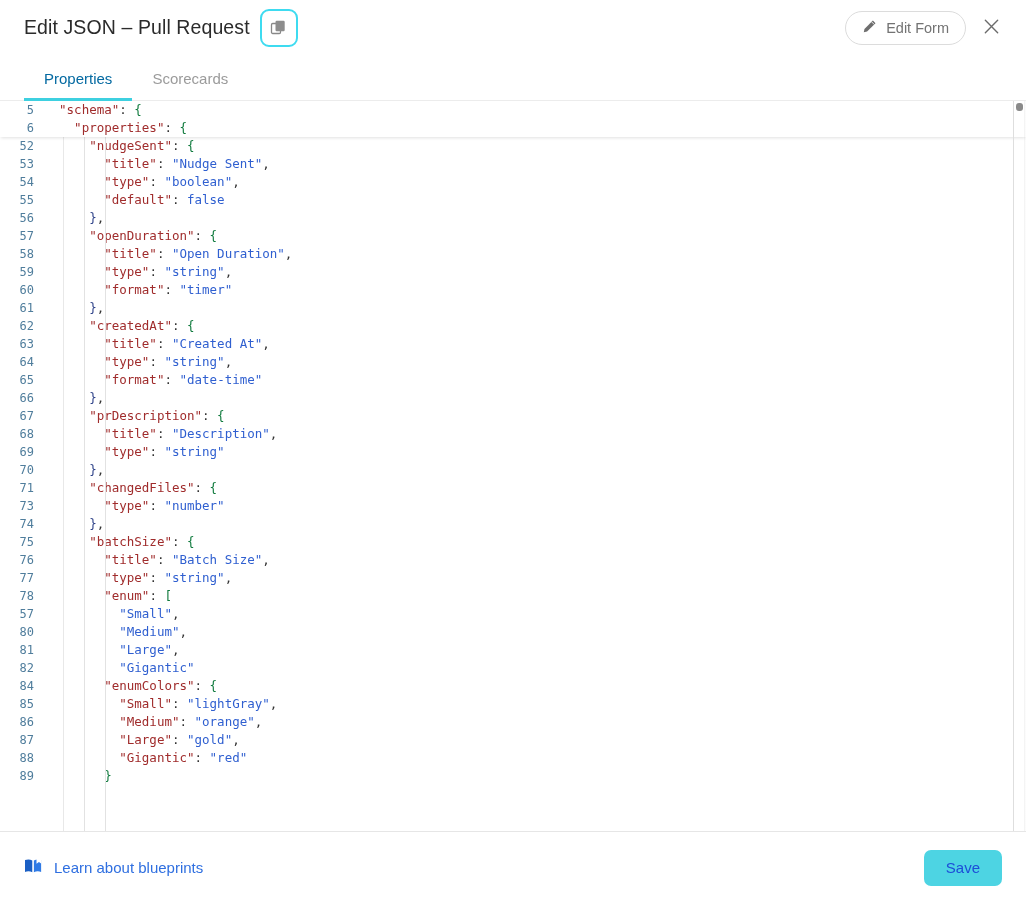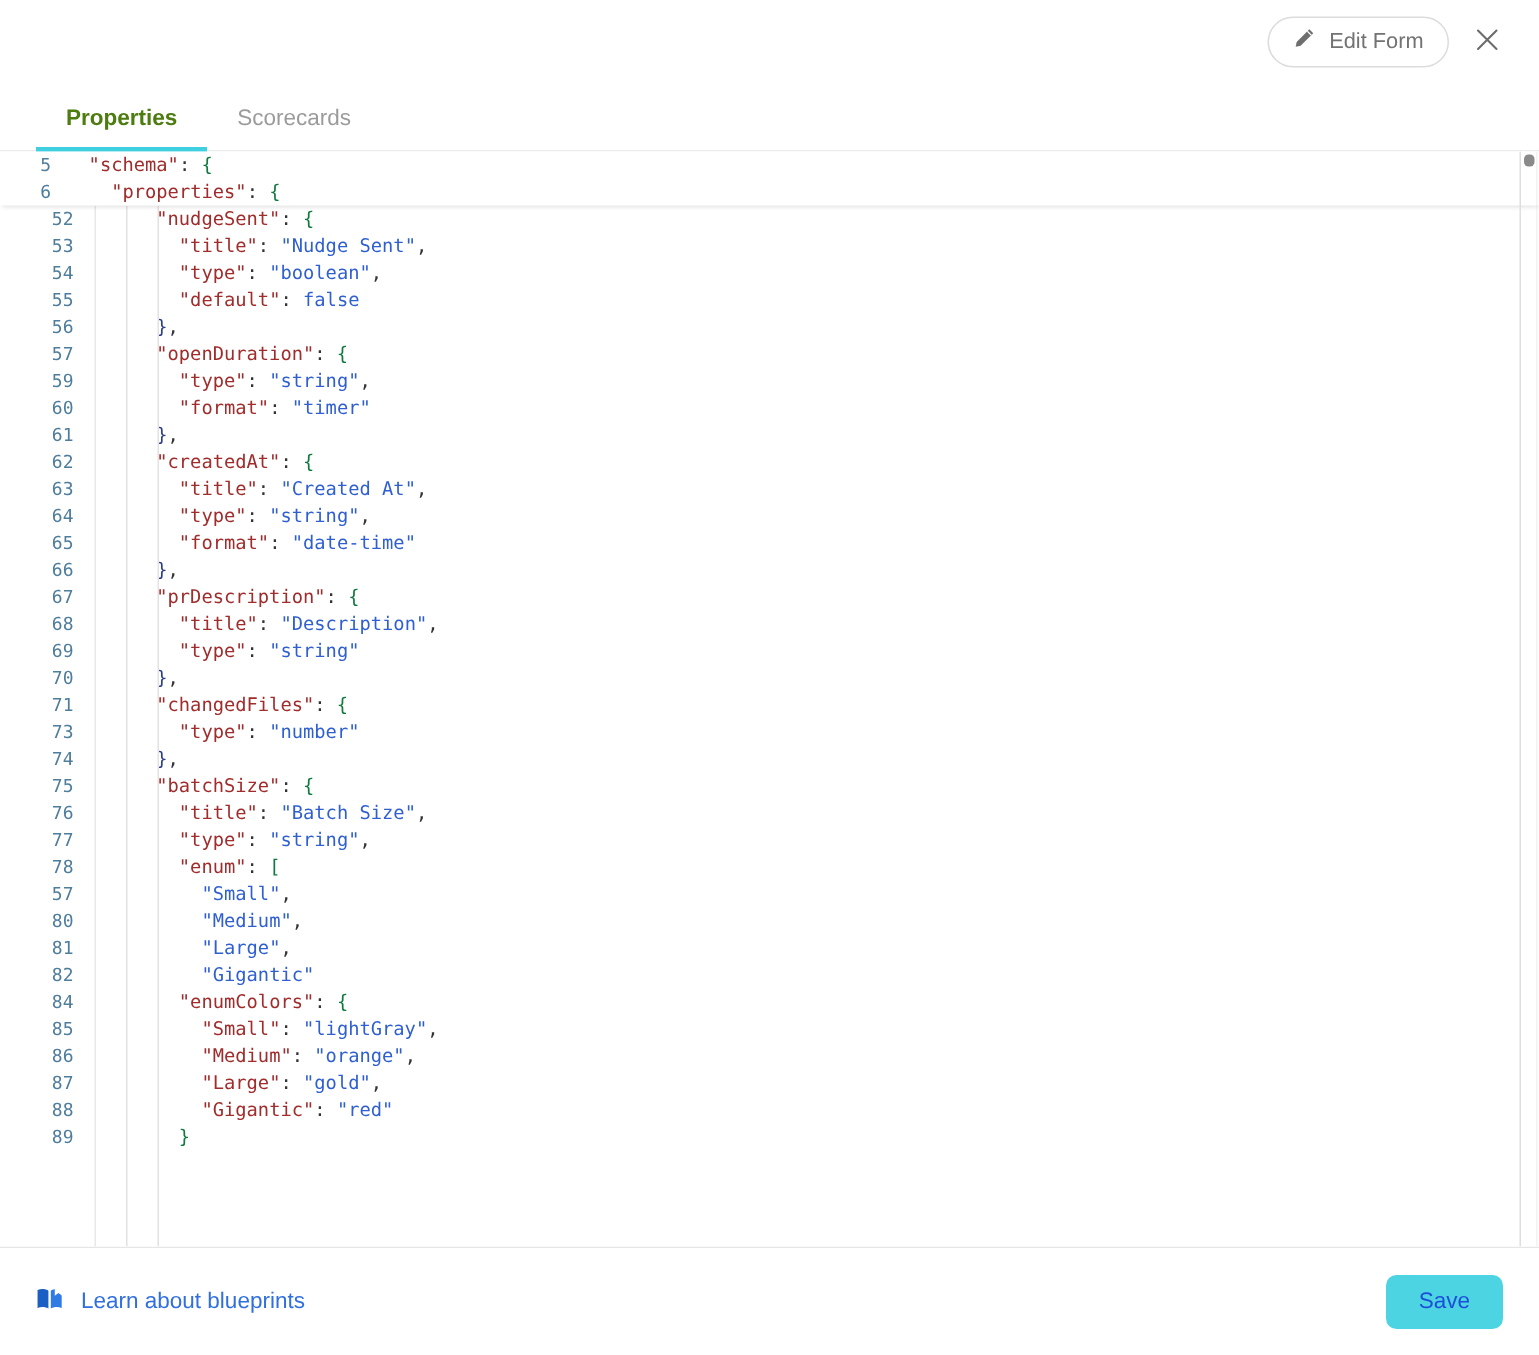--- a/index.html
+++ b/index.html
@@ -122,22 +122,22 @@
     padding: 0 20px;
     font-size: 15px;
     color: #9b9b9b;
     cursor: pointer;
     position: relative;
     background: transparent;
     border: none;
     font-family: inherit;
   }
   .tab.active {
-    color: #4d7c0f;
-    font-weight: 700;
+    color: #0369a1;
+    font-weight: 400;
   }
   .tab.active::after {
     content: "";
     position: absolute;
     left: 0; right: 0; bottom: 0;
     height: 3px;
     background: #3ed0e0;
     z-index: 2;
   }
 
@@ -157,21 +157,20 @@
     background: #ffffff;
     box-shadow: 0 2px 3px -1px rgba(0,0,0,0.12);
   }
   .code-scroll {
     position: absolute;
     top: 36px;
     left: 0;
     right: 0;
     bottom: 0;
     overflow: hidden;
-    padding-left: 15px;
   }
   .code-line {
     display: flex;
     height: 18px;
     align-items: center;
     white-space: pre;
   }
   .lnum {
     width: 44px;
     min-width: 44px;
@@ -286,20 +285,31 @@
     cursor: pointer;
     font-family: Liberation Sans, sans-serif;
   }
 </style>
 </head>
 <body>
 
 <div class="modal">
 
   <div class="modal-header">
+    <div class="title-wrap">
+      <span class="modal-title">Edit JSON – Pull Request</span>
+      <button class="copy-btn">
+        <span>
+          <svg width="17" height="17" viewBox="0 0 17 17" fill="none">
+            <rect x="1.5" y="4.5" width="9" height="10" rx="1.2" stroke="#888" stroke-width="1.3" fill="#fff"></rect>
+            <rect x="5.5" y="1.8" width="9.2" height="10.4" rx="1.2" fill="#8d8d8d"></rect>
+          </svg>
+        </span>
+      </button>
+    </div>
 
     <div class="header-right">
       <button class="edit-form-btn">
         <span>
           <svg width="15" height="15" viewBox="0 0 16 16" fill="none">
             <path d="M11.6 1.6 L14.4 4.4 L5.4 13.4 L1.9 14.1 L2.6 10.6 Z" fill="#6e6e6e"></path>
             <path d="M10.2 3.0 L13.0 5.8" stroke="#fff" stroke-width="0.9"></path>
           </svg>
         </span>
         <span>Edit Form</span>
@@ -336,20 +346,21 @@
         <div class="guide" style="left:84px;"></div>
         <div class="guide" style="left:105px;"></div>
       </div>
       <div id="code-lines">
           <div class="code-line"><span class="lnum">52</span><span class="codetext"><span>      </span><span class="k">"nudgeSent"</span><span class="c">: </span><span class="p">{</span></span></div>
           <div class="code-line"><span class="lnum">53</span><span class="codetext"><span>        </span><span class="k">"title"</span><span class="c">: </span><span class="s">"Nudge Sent"</span><span class="c">,</span></span></div>
           <div class="code-line"><span class="lnum">54</span><span class="codetext"><span>        </span><span class="k">"type"</span><span class="c">: </span><span class="s">"boolean"</span><span class="c">,</span></span></div>
           <div class="code-line"><span class="lnum">55</span><span class="codetext"><span>        </span><span class="k">"default"</span><span class="c">: </span><span class="b">false</span></span></div>
           <div class="code-line"><span class="lnum">56</span><span class="codetext"><span>      </span><span class="pn">}</span><span class="c">,</span></span></div>
           <div class="code-line"><span class="lnum">57</span><span class="codetext"><span>      </span><span class="k">"openDuration"</span><span class="c">: </span><span class="p">{</span></span></div>
+          <div class="code-line"><span class="lnum">58</span><span class="codetext"><span>        </span><span class="k">"title"</span><span class="c">: </span><span class="s">"Open Duration"</span><span class="c">,</span></span></div>
           <div class="code-line"><span class="lnum">59</span><span class="codetext"><span>        </span><span class="k">"type"</span><span class="c">: </span><span class="s">"string"</span><span class="c">,</span></span></div>
           <div class="code-line"><span class="lnum">60</span><span class="codetext"><span>        </span><span class="k">"format"</span><span class="c">: </span><span class="s">"timer"</span></span></div>
           <div class="code-line"><span class="lnum">61</span><span class="codetext"><span>      </span><span class="pn">}</span><span class="c">,</span></span></div>
           <div class="code-line"><span class="lnum">62</span><span class="codetext"><span>      </span><span class="k">"createdAt"</span><span class="c">: </span><span class="p">{</span></span></div>
           <div class="code-line"><span class="lnum">63</span><span class="codetext"><span>        </span><span class="k">"title"</span><span class="c">: </span><span class="s">"Created At"</span><span class="c">,</span></span></div>
           <div class="code-line"><span class="lnum">64</span><span class="codetext"><span>        </span><span class="k">"type"</span><span class="c">: </span><span class="s">"string"</span><span class="c">,</span></span></div>
           <div class="code-line"><span class="lnum">65</span><span class="codetext"><span>        </span><span class="k">"format"</span><span class="c">: </span><span class="s">"date-time"</span></span></div>
           <div class="code-line"><span class="lnum">66</span><span class="codetext"><span>      </span><span class="pn">}</span><span class="c">,</span></span></div>
           <div class="code-line"><span class="lnum">67</span><span class="codetext"><span>      </span><span class="k">"prDescription"</span><span class="c">: </span><span class="p">{</span></span></div>
           <div class="code-line"><span class="lnum">68</span><span class="codetext"><span>        </span><span class="k">"title"</span><span class="c">: </span><span class="s">"Description"</span><span class="c">,</span></span></div>

